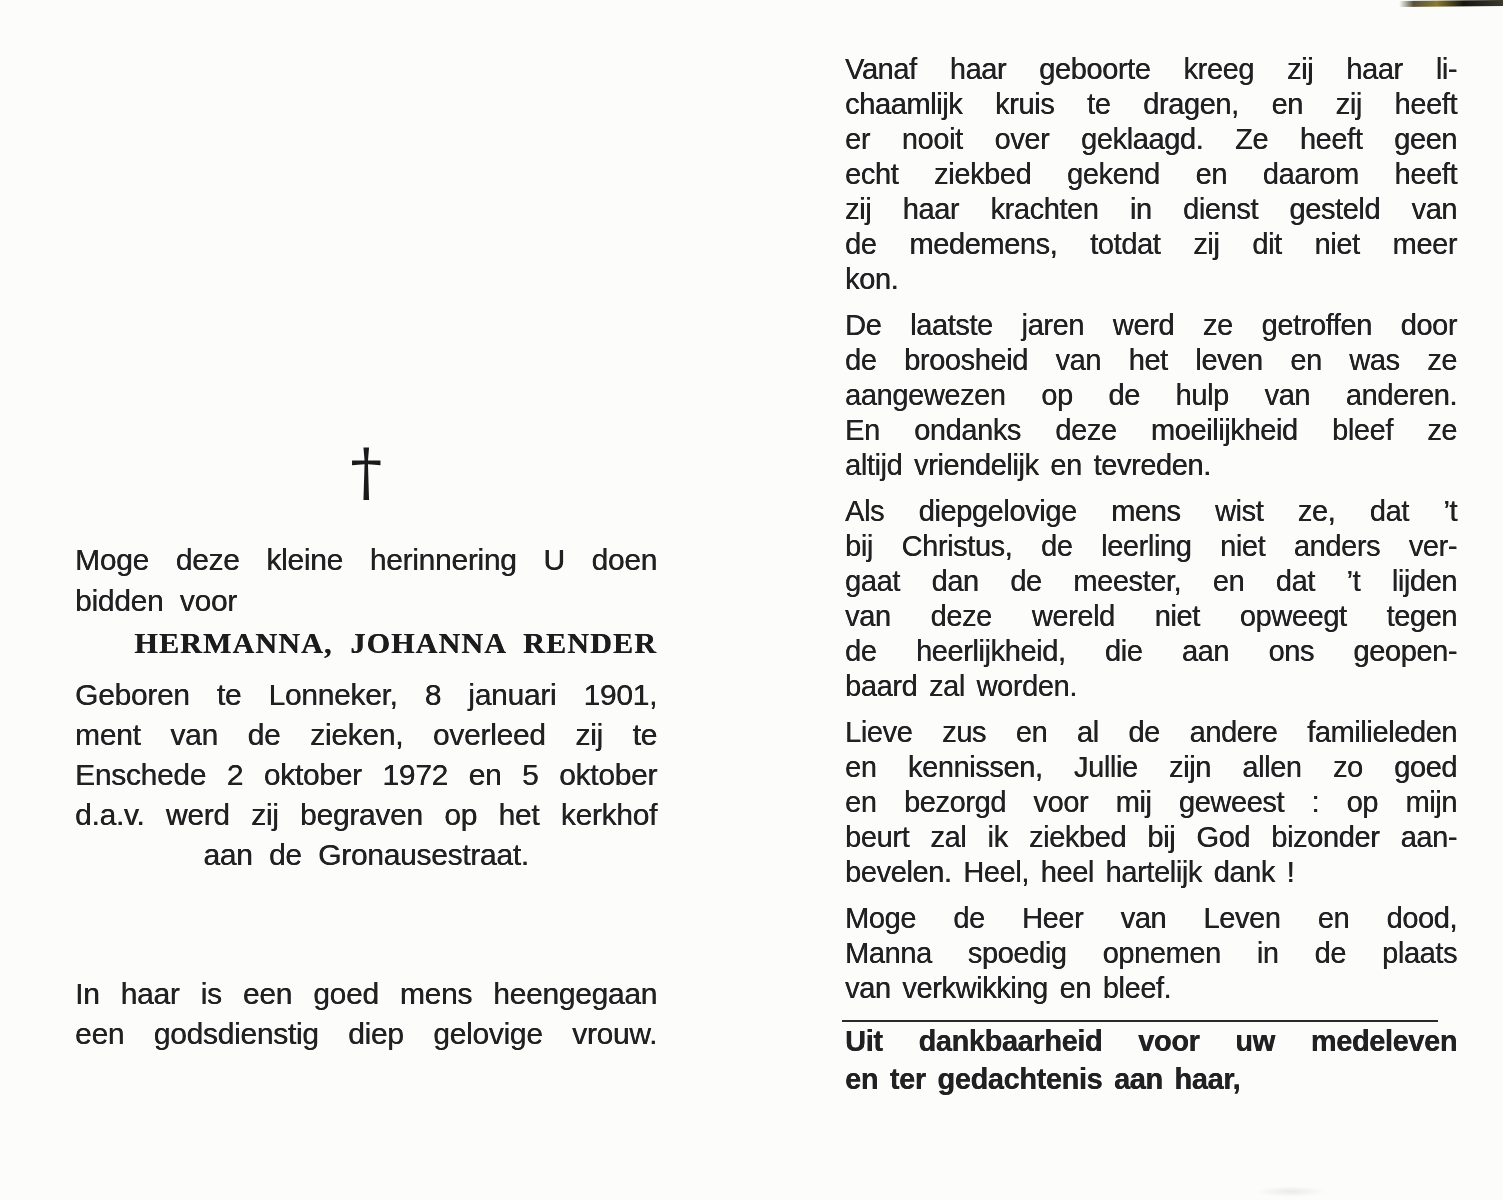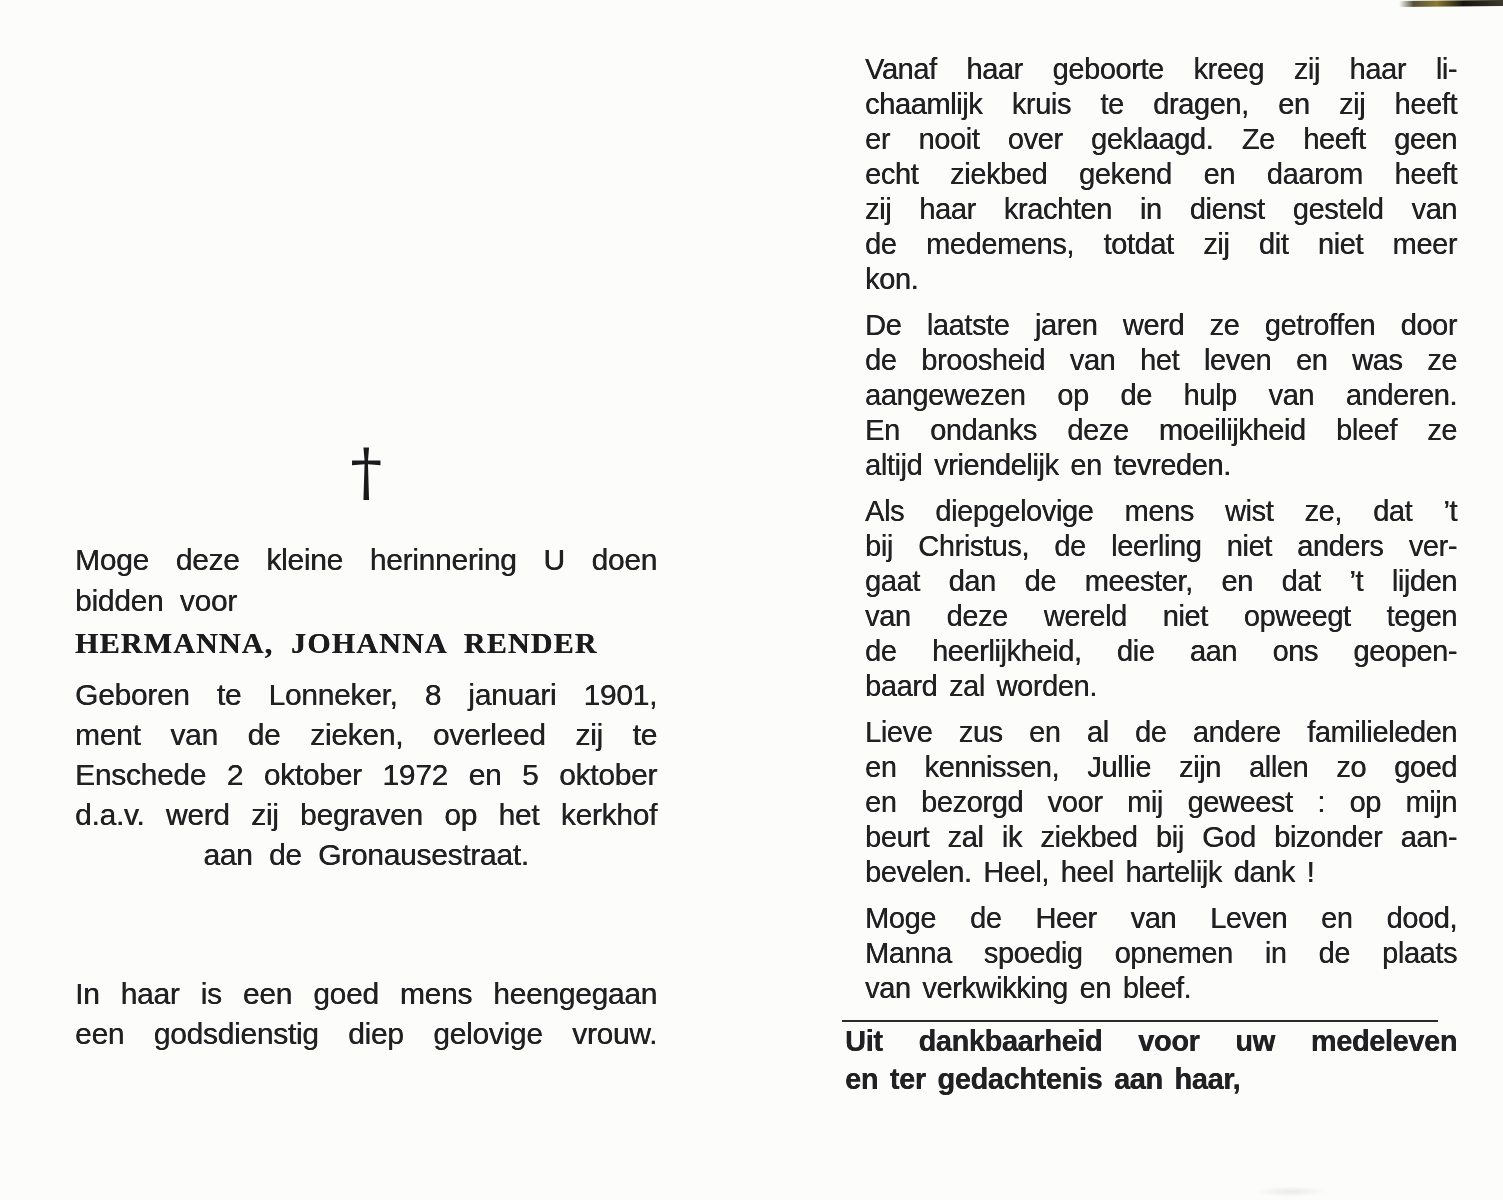--- a/index.html
+++ b/index.html
@@ -89,21 +89,21 @@
   .name {
     position: absolute;
     top: 626px;
     left: 0;
     width: 100%;
     font-family: "Liberation Serif", "DejaVu Serif", serif;
     font-weight: bold;
     font-size: 30px;
     letter-spacing: 1.2px;
     word-spacing: 0.3em;
-    text-align: left;
+    text-align: right;
     color: #1c1c1e;
   }
   .details {
     position: absolute;
     top: 675px;
     left: 0;
     width: 100%;
     line-height: 40px;
   }
   .details .line:last-child { text-align-last: center; }
@@ -121,21 +121,21 @@
     position: absolute;
     left: 845px;
     top: 52px;
     width: 612px;
     font-size: 29px;
     letter-spacing: -0.4px;
     word-spacing: 0.14em;
     line-height: 35px;
     text-shadow: 0.35px 0 0 currentColor;
   }
-  .para { margin-bottom: 11px; margin-left: 20px; }
+  .para { margin-bottom: 11px; }
   .divider {
     border: none;
     border-top: 2px solid var(--divider);
     width: 596px;
     margin: 14px 0 0 -3px;
   }
   .closing {
     line-height: 38px;
     font-weight: bold;
   }

